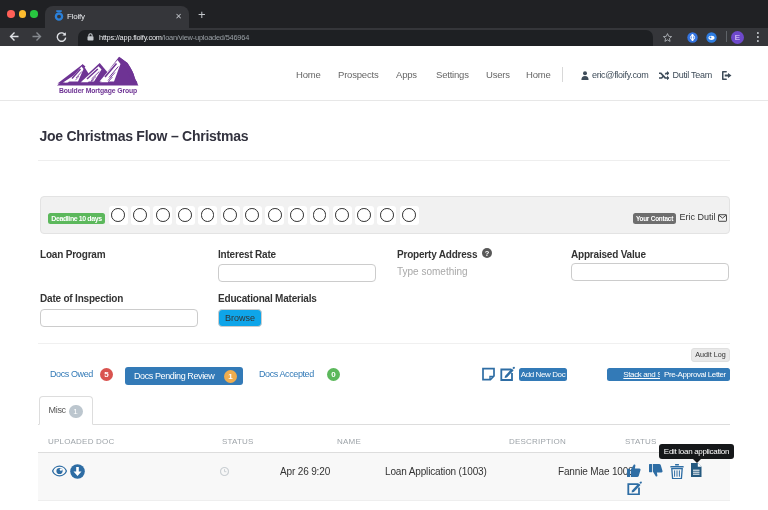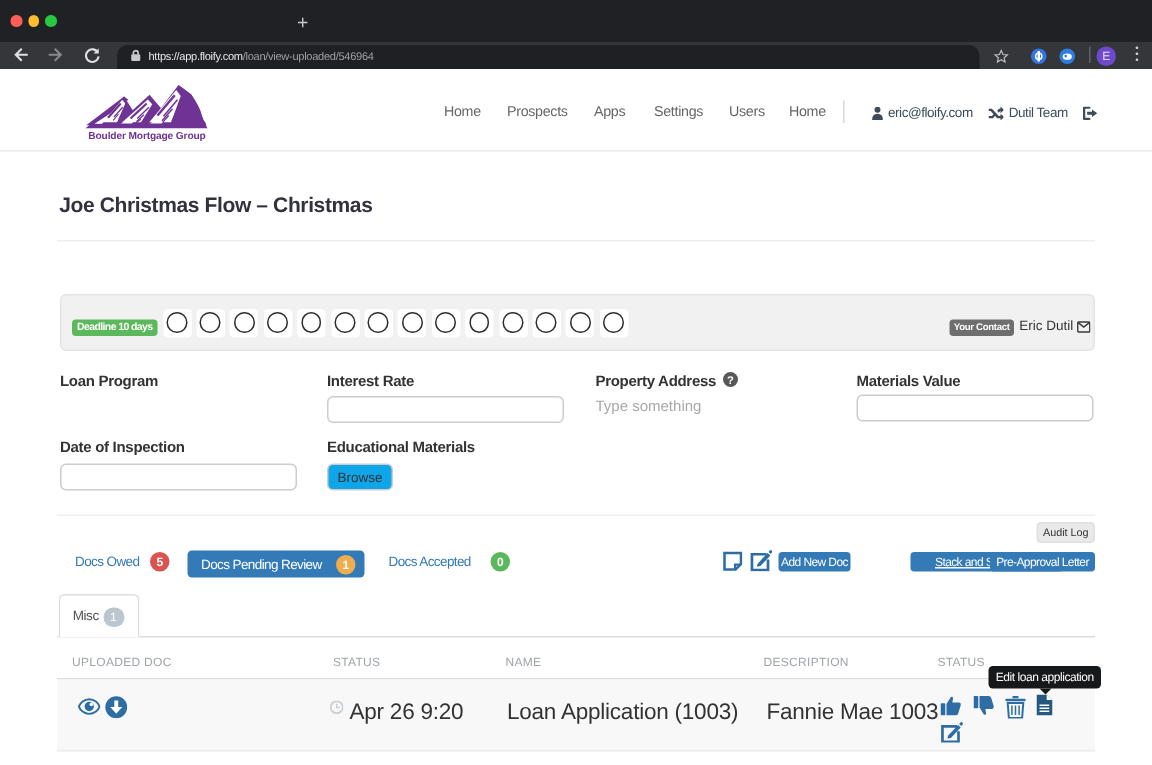--- a/index.html
+++ b/index.html
@@ -45,34 +45,42 @@
 #dprbtn b { position:absolute; right:6px; top:2.5px; width:13px; height:13px; border-radius:7px; background:#f0ad4e; color:#fff; font-size:8px; text-align:center; line-height:13px; }
 .bbtn { position:absolute; top:321.5px; height:13px; background:#337ab7; border-radius:2.5px; color:#fff; font-size:8px; letter-spacing:-0.4px; line-height:13px; text-align:center; white-space:nowrap; }
 
 #misctab { position:absolute; left:39px; top:350px; width:54px; height:29px; background:#fff; border:1px solid #ddd; border-bottom:1px solid #fff; border-radius:4px 4px 0 0; z-index:2; }
 #misctab span { position:absolute; left:8.5px; top:8px; font-size:9px; letter-spacing:-0.3px; color:#555; }
 #misctab b { position:absolute; left:28.5px; top:7.5px; width:14px; height:13px; border-radius:7px; background:#bcc6ce; color:#fff; font-size:8px; font-weight:normal; text-align:center; line-height:13px; }
 #tabline { position:absolute; left:38px; top:378px; width:692px; height:1px; background:#ddd; }
 .th { position:absolute; top:391px; font-size:8px; color:#9ea4a9; letter-spacing:0.2px; }
 #thline { position:absolute; left:38px; top:406px; width:692px; height:1px; background:#ddd; }
 #rowbg { position:absolute; left:38px; top:407px; width:692px; height:48px; background:#f8f8f8; border-bottom:1px solid #eee; }
-.rowtxt { position:absolute; top:420px; font-size:15px; letter-spacing:-0.15px; color:#333; }
+.rowtxt { position:absolute; top:420px; font-size:10px; letter-spacing:-0.15px; color:#333;margin-left:47px; }
 
 #tip { position:absolute; left:659px; top:398px; width:75px; height:15px; background:#16181a; border-radius:3px; color:#fff; font-size:8px; letter-spacing:-0.3px; line-height:15px; text-align:center; z-index:5; }
 #tiparrow { position:absolute; left:693px; top:413px; width:0; height:0; border-left:4.5px solid transparent; border-right:4.5px solid transparent; border-top:4.5px solid #16181a; z-index:5; }
 svg { display:block; }
 .asvg { position:absolute; }
 </style>
 </head>
 <body>
 
 <div id="strip">
   <div class="light" style="left:7px; background:#ff5f57;"></div>
   <div class="light" style="left:18.5px; background:#febc2e;"></div>
   <div class="light" style="left:30px; background:#28c840;"></div>
+  <div id="tab">
+    <svg style="position:absolute;left:9px;top:4px" width="10" height="11" viewBox="0 0 10 11">
+        <circle cx="5" cy="6.6" r="3.1" fill="none" stroke="#2b80d9" stroke-width="2.3"></circle>
+        <rect x="2" y="0.2" width="6" height="1.7" rx="0.8" fill="#2b80d9"></rect>
+      </svg>
+    <span class="title">Floify</span>
+    <span class="close">✕</span>
+  </div>
   <span id="newtab">+</span>
 </div>
 <div id="toolbar"></div>
 <svg class="asvg" style="left:8px;top:31px" width="11" height="11" viewBox="0 0 11 11">
     <path d="M6.5 1.5 L2.5 5.5 L6.5 9.5 M2.5 5.5 H10.5" fill="none" stroke="#dfe1e5" stroke-width="1.4"></path>
   </svg>
 <svg class="asvg" style="left:32px;top:31px" width="11" height="11" viewBox="0 0 11 11">
     <path d="M4.5 1.5 L8.5 5.5 L4.5 9.5 M8.5 5.5 H0.5" fill="none" stroke="#85898e" stroke-width="1.4"></path>
   </svg>
 <svg class="asvg" style="left:56px;top:31px" width="11" height="11" viewBox="0 0 11 11">
@@ -221,21 +229,21 @@
       </svg>
   </div>
 
   <span class="flabel" style="left:40px; top:202.5px;">Loan Program</span>
   <span class="flabel" style="left:218px; top:202.5px;">Interest Rate</span>
   <span class="flabel" style="left:397px; top:202.5px;">Property Address</span>
   <svg style="position:absolute;left:482px;top:202px" width="10" height="10" viewBox="0 0 10 10">
       <circle cx="5" cy="5" r="5" fill="#585858"></circle>
       <text x="5" y="7.8" text-anchor="middle" font-size="7.5" font-weight="bold" fill="#fff" font-family="Liberation Sans, sans-serif">?</text>
     </svg>
-  <span class="flabel" style="left:571px; top:202.5px;">Materials Value</span>
+  <span class="flabel" style="left:571px; top:202.5px;">Appraised Value</span>
 
   <div class="finput" style="left:218px; top:218px;"></div>
   <span style="position:absolute;left:397px;top:220px;font-size:10px;color:#a8a8a8;">Type something</span>
   <div class="finput" style="left:571px; top:217px;"></div>
 
   <span class="flabel" style="left:40px; top:247px;">Date of Inspection</span>
   <span class="flabel" style="left:218px; top:247px;">Educational Materials</span>
   <div class="finput" style="left:40px; top:263px;"></div>
   <div id="browse">Browse</div>
 

